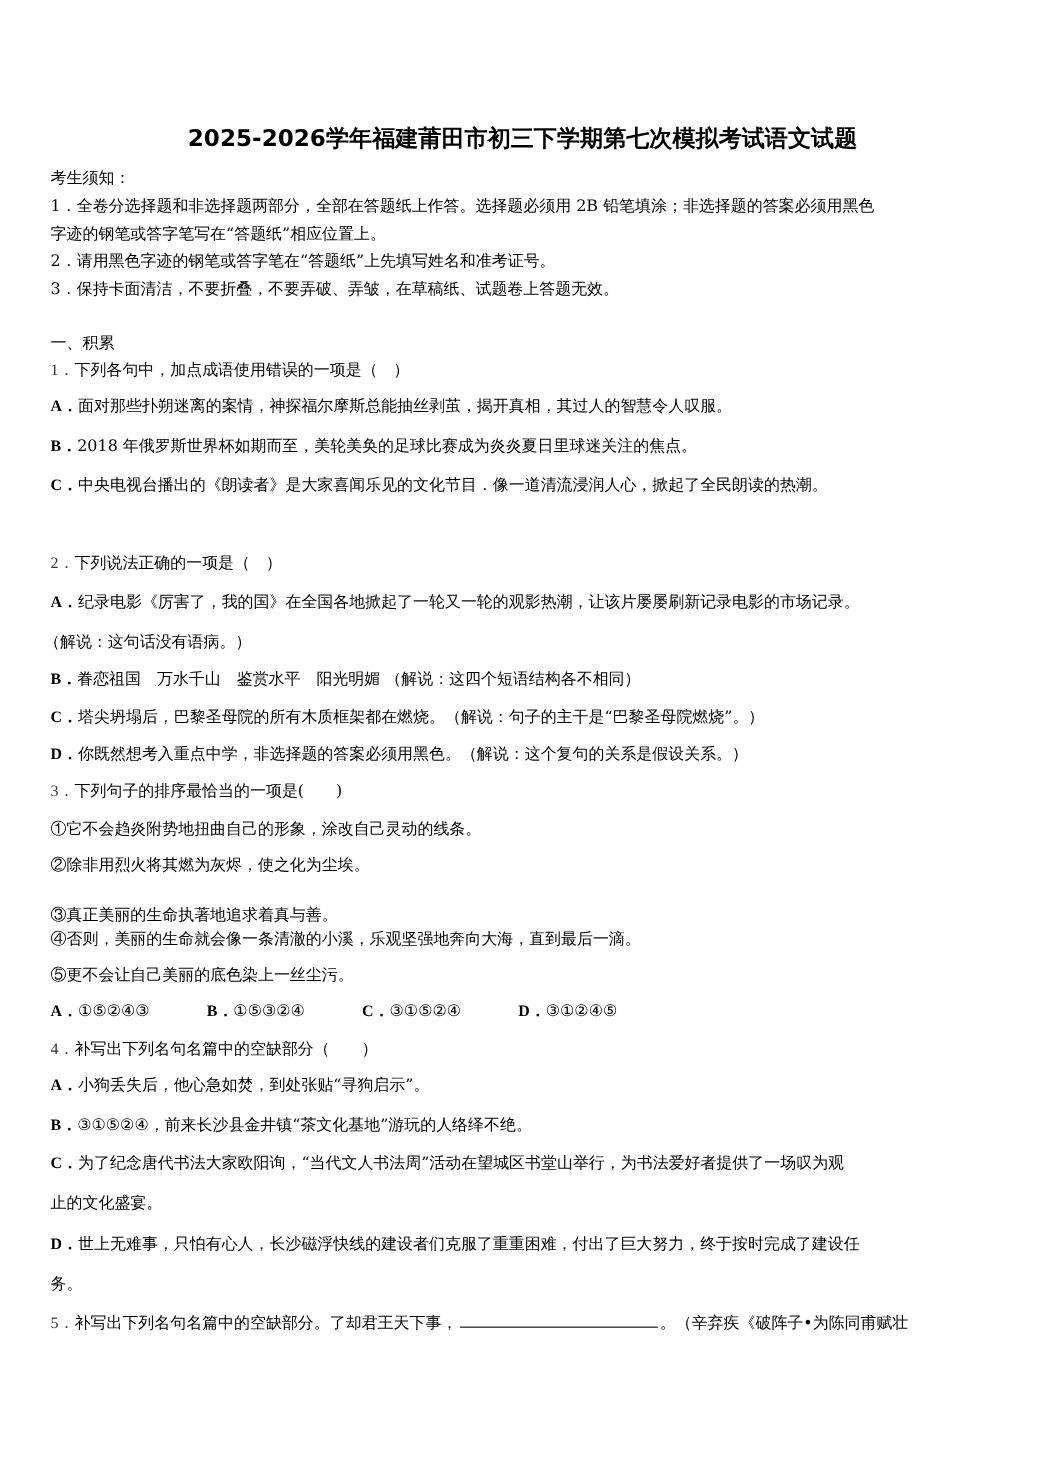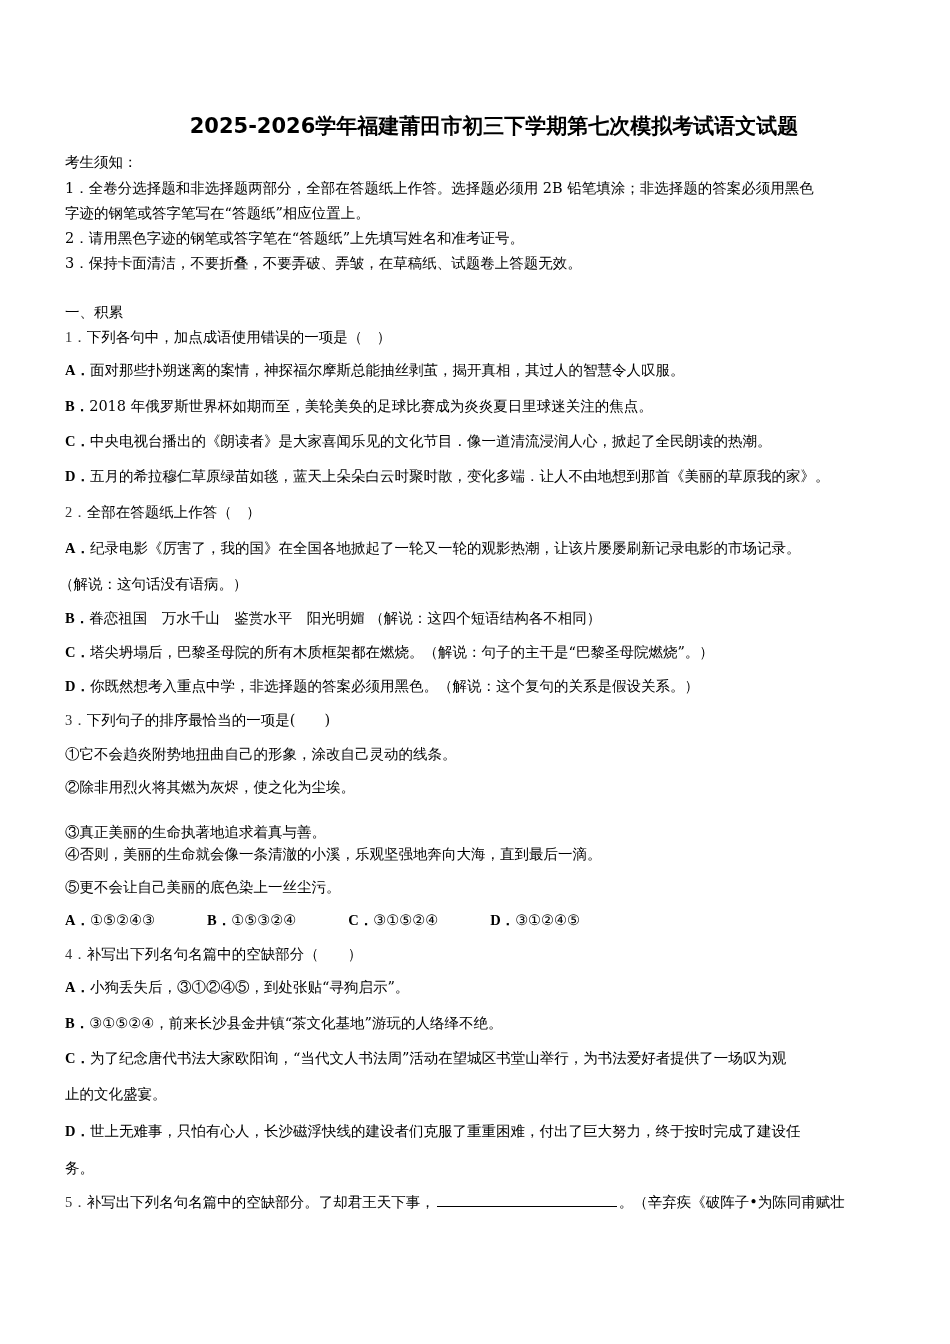--- a/index.html
+++ b/index.html
@@ -1,18 +1,18 @@
 <!DOCTYPE html>
 <html><head>
 <meta charset="utf-8">
 <style>
   html, body { margin: 0; padding: 0; background: #ffffff; }
   body { width: 950px; height: 1344px; position: relative; overflow: hidden;
          font-family: "DejaVu Serif", "Liberation Serif", serif; color: #000; }
-  .page { position: absolute; left: 0; top: 0; width: 754px; height: 1344px; margin-left: 19px; }
+  .page { position: absolute; left: 0; top: 0; width: 754px; height: 1344px; }
   .title { position: absolute; top: 112px; left: 0; width: 950px; text-align: center;
            font-family: "DejaVu Sans", "Liberation Sans", sans-serif; font-weight: bold;
            font-size: 21px; letter-spacing: 0px; }
   .line { position: absolute; left: 46px; font-size: 14.5px; white-space: nowrap; line-height: 20px; }
   .bold-letter { font-weight: bold; font-family: "Liberation Serif", serif; }
   .qnum { font-family: "Liberation Serif", serif; color: #333; }
   .blank { display: inline-block; width: 180px; border-bottom: 1px solid #000; height: 14px; vertical-align: baseline; margin: 0 2px; }
   .opt-gap { display: inline-block; width: 52px; }
 </style>
 </head>
@@ -35,26 +35,23 @@
   </div>
   <div class="line" style="top:360px;">
     <span class="bold-letter">A．</span><span>面对那些扑朔迷离的案情，神探福尔摩斯总能抽丝剥茧，揭开真相，其过人的智慧令人叹服。</span>
   </div>
   <div class="line" style="top:396px;">
     <span class="bold-letter">B．</span><span>2018 年俄罗斯世界杯如期而至，美轮美奂的足球比赛成为炎炎夏日里球迷关注的焦点。</span>
   </div>
   <div class="line" style="top:431px;">
     <span class="bold-letter">C．</span><span>中央电视台播出的《朗读者》是大家喜闻乐见的文化节目．像一道清流浸润人心，掀起了全民朗读的热潮。</span>
   </div>
-  <div class="line" style="top:466px;">
-    <span class="bold-letter">D．</span><span>五月的希拉穆仁草原绿苗如毯，蓝天上朵朵白云时聚时散，变化多端．让人不由地想到那首《美丽的草原我的家》。</span>
-  </div>
 
   <div class="line" style="top:502px;">
-    <span class="qnum">2．</span><span>全部在答题纸上作答（　）</span>
+    <span class="qnum">2．</span><span>下列说法正确的一项是（　）</span>
   </div>
   <div class="line" style="top:538px;">
     <span class="bold-letter">A．</span><span>纪录电影《厉害了，我的国》在全国各地掀起了一轮又一轮的观影热潮，让该片屡屡刷新记录电影的市场记录。</span>
   </div>
   <div class="line" style="top:574px; left:40px;">（解说：这句话没有语病。）</div>
   <div class="line" style="top:608px;">
     <span class="bold-letter">B．</span><span>眷恋祖国　万水千山　鉴赏水平　阳光明媚 （解说：这四个短语结构各不相同）</span>
   </div>
   <div class="line" style="top:642px;">
     <span class="bold-letter">C．</span><span>塔尖坍塌后，巴黎圣母院的所有木质框架都在燃烧。（解说：句子的主干是“巴黎圣母院燃烧”。）</span>
@@ -72,21 +69,21 @@
   <div class="line" style="top:844px;">④否则，美丽的生命就会像一条清澈的小溪，乐观坚强地奔向大海，直到最后一滴。</div>
   <div class="line" style="top:910px;">
     <span class="bold-letter">A．</span><span>①⑤②④③</span><span class="opt-gap"></span><span class="bold-letter">B．</span><span>①⑤③②④</span><span class="opt-gap"></span><span class="bold-letter">C．</span><span>③①⑤②④</span><span class="opt-gap"></span><span class="bold-letter">D．</span><span>③①②④⑤</span>
   </div>
   <div class="line" style="top:877px;">⑤更不会让自己美丽的底色染上一丝尘污。</div>
 
   <div class="line" style="top:944px;">
     <span class="qnum">4．</span><span>补写出下列名句名篇中的空缺部分（　　）</span>
   </div>
   <div class="line" style="top:977px;">
-    <span class="bold-letter">A．</span><span>小狗丢失后，③①②④⑤，到处张贴“寻狗启示”。</span>
+    <span class="bold-letter">A．</span><span>小狗丢失后，他心急如焚，到处张贴“寻狗启示”。</span>
   </div>
   <div class="line" style="top:1013px;">
     <span class="bold-letter">B．</span><span>③①⑤②④，前来长沙县金井镇“茶文化基地”游玩的人络绎不绝。</span>
   </div>
   <div class="line" style="top:1048px;">
     <span class="bold-letter">C．</span><span>为了纪念唐代书法大家欧阳询，“当代文人书法周”活动在望城区书堂山举行，为书法爱好者提供了一场叹为观</span>
   </div>
   <div class="line" style="top:1084px;">止的文化盛宴。</div>
   <div class="line" style="top:1121px;">
     <span class="bold-letter">D．</span><span>世上无难事，只怕有心人，长沙磁浮快线的建设者们克服了重重困难，付出了巨大努力，终于按时完成了建设任</span>

